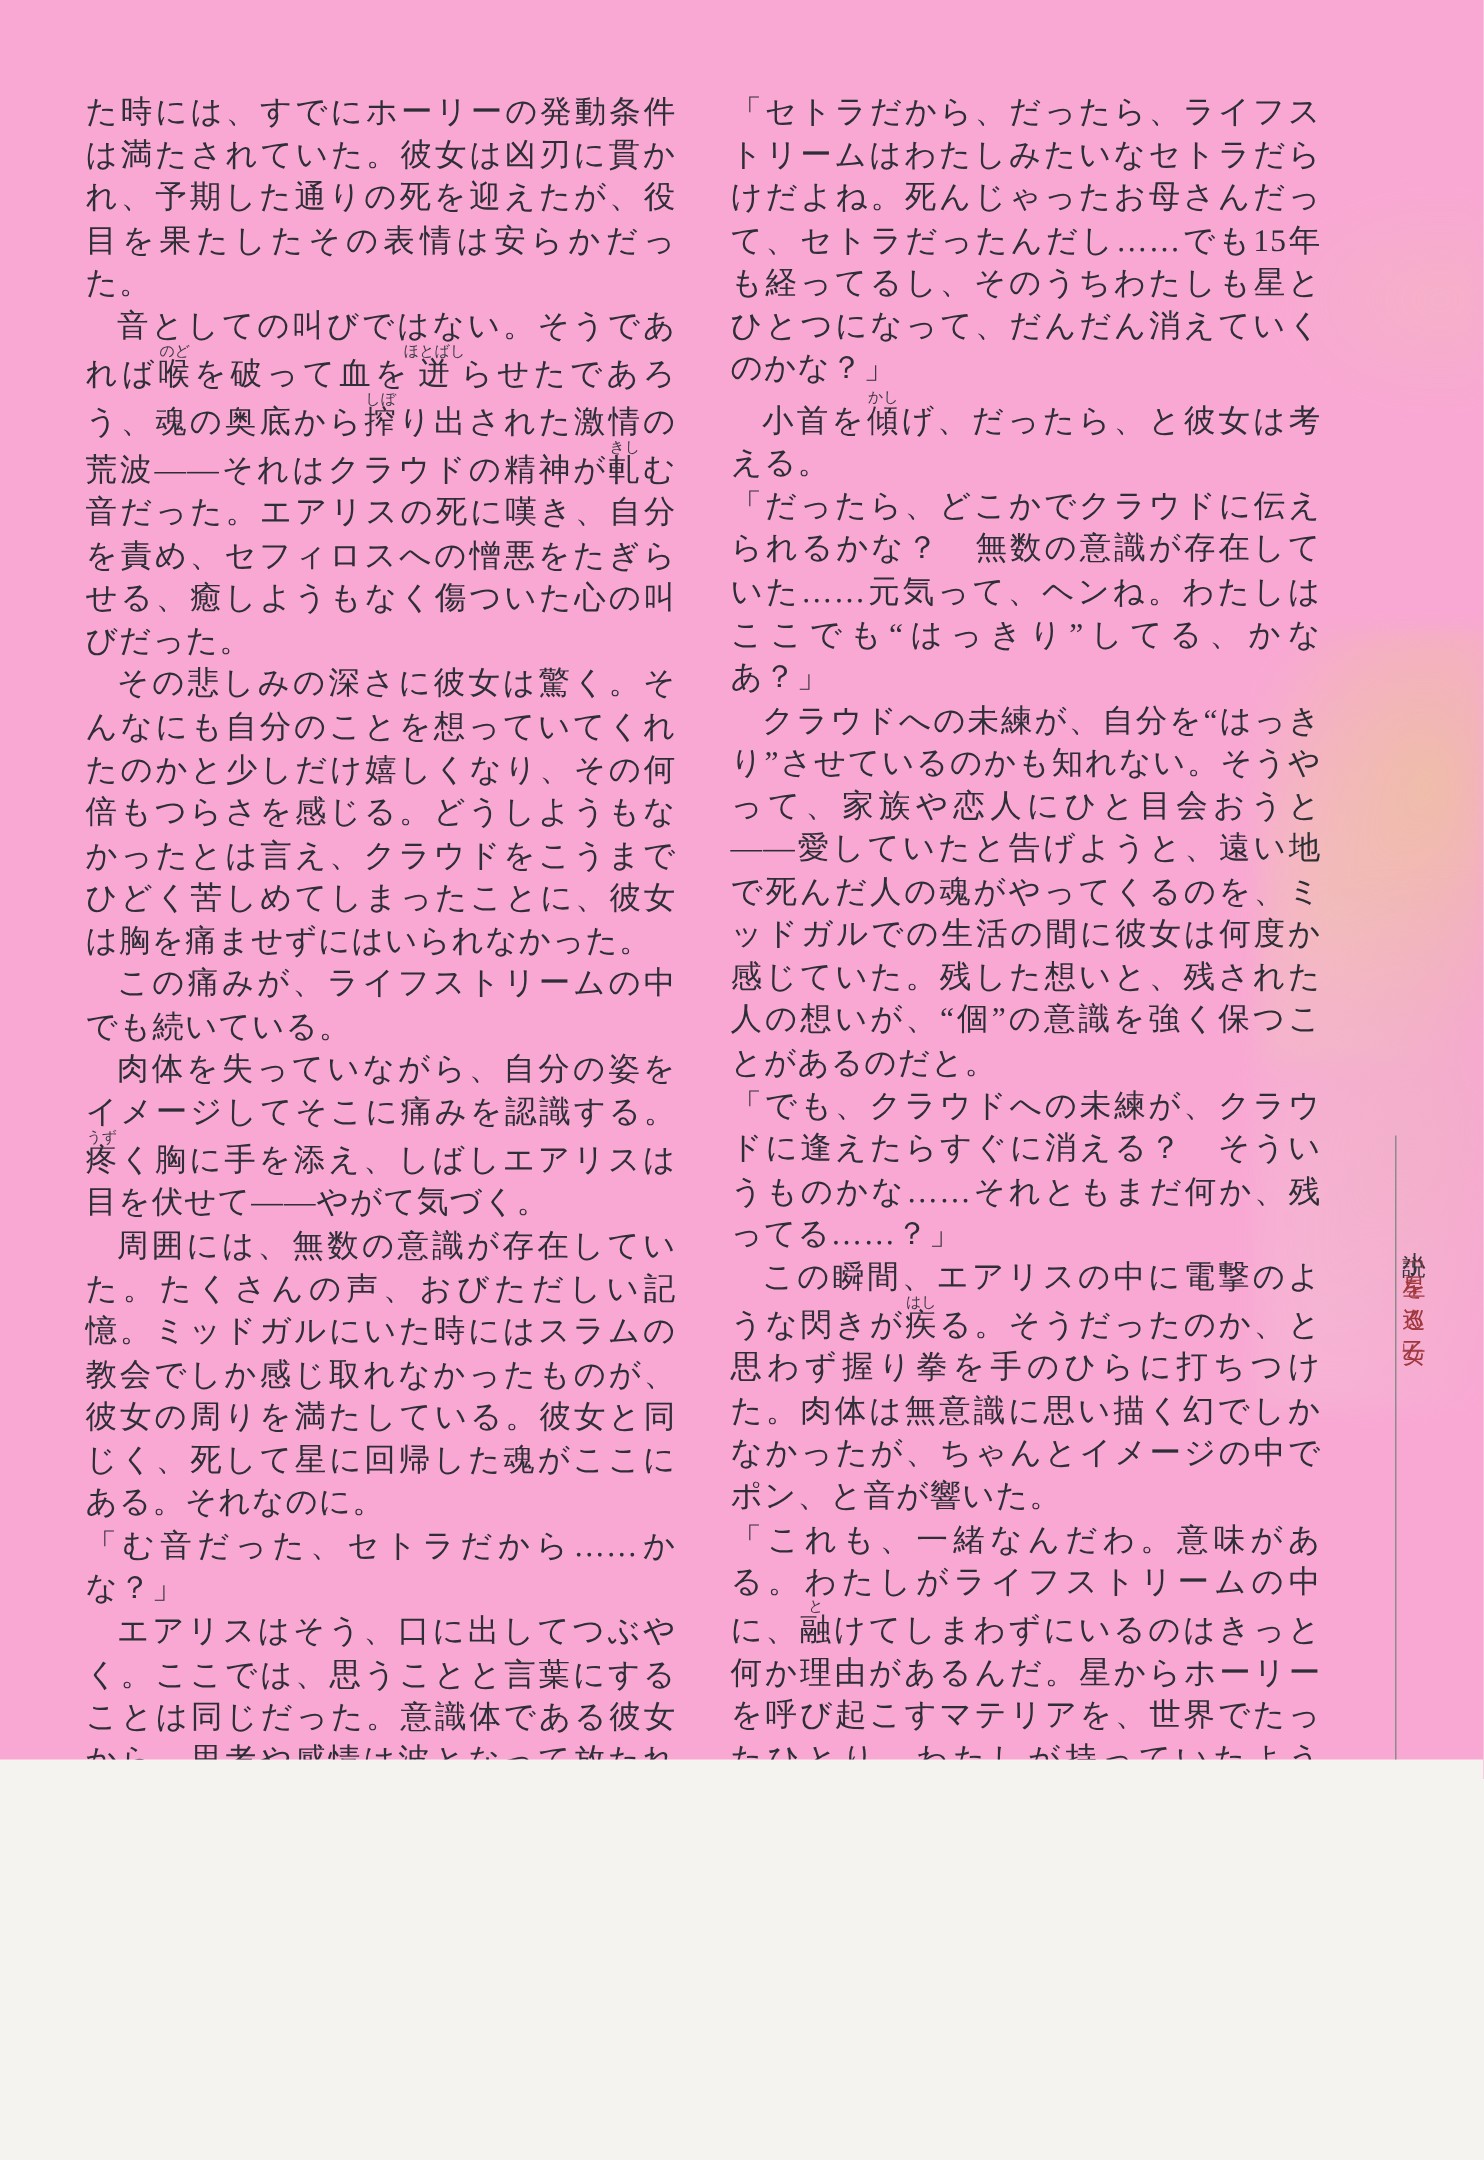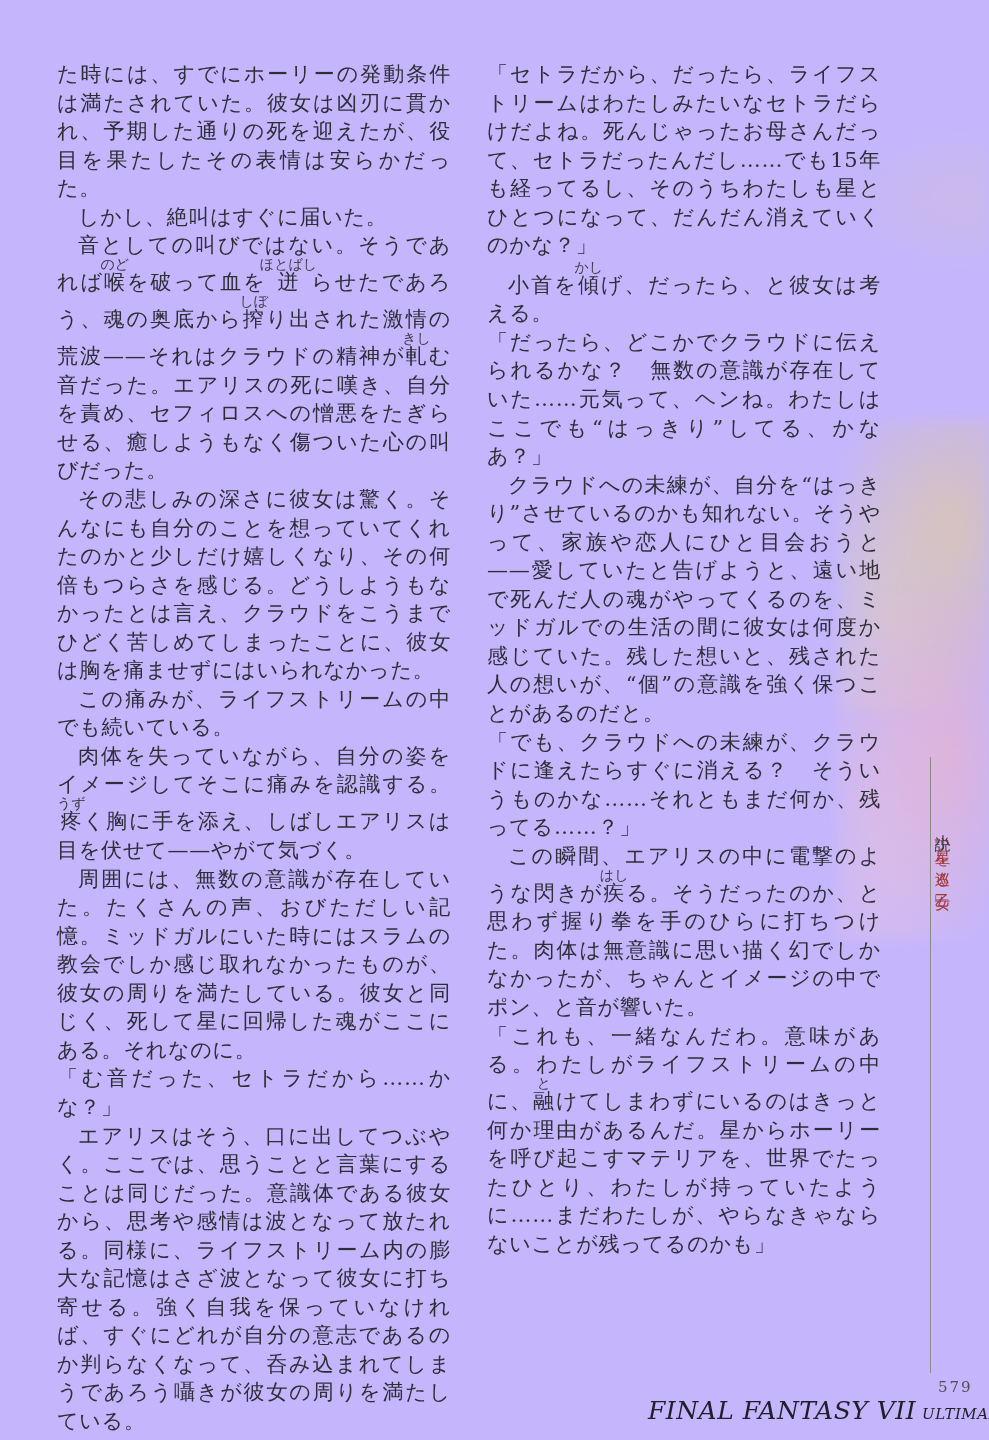--- a/index.html
+++ b/index.html
@@ -2,23 +2,24 @@
 <html lang="ja"><head>
 <meta charset="utf-8">
 <style>
   html,body{margin:0;padding:0;}
   body{
     width:989px;height:1440px;
     background:#f4f3ef;
     font-family:"DejaVu Serif","Liberation Serif",serif;
   }
   .page{
-    position:relative;width:989px;height:1440px;overflow:hidden;
-    background:#c4b5fd;
+    position:relative;width:989px;height:1173px;overflow:hidden;
+    background:#f9a8d4;
     color:#2e2e36;
+    font-family:Liberation Serif, serif;
   }
   
   .flora{position:absolute;pointer-events:none;filter:blur(7px);}
   .flora.yellow-top{
     left:840px;top:120px;width:150px;height:160px;
     background:radial-gradient(ellipse at 80% 50%, rgba(232,214,150,.18), rgba(232,214,150,0) 70%);
   }
   .flora.yellow{
     left:838px;top:420px;width:155px;height:290px;
     background:
@@ -38,21 +39,21 @@
     font-size:21px;line-height:28.55px;letter-spacing:0.8px;
     text-align:justify;text-justify:inter-character;
   }
   .col-left{left:57px;}
   .col-right{left:487px;}
   .col p{margin:0;padding:0;}
   .col p.indent{text-indent:1em;}
   .col p.quote{text-indent:0;}
   .col p.flush{text-indent:0;}
   ruby{ruby-align:center;}
-  ruby rt{font-size:14px;letter-spacing:0;line-height:1;color:#3a3a42;}
+  ruby rt{font-size:10px;letter-spacing:0;line-height:1;color:#3a3a42;}
 
   
   .sidebar-rule{
     position:absolute;left:930px;top:757px;width:1px;height:616px;
     background:#8b8b8b;
   }
   .sidebar-title{
     position:absolute;left:934px;top:822px;
     writing-mode:vertical-rl;text-orientation:mixed;
     font-size:15.5px;letter-spacing:2px;line-height:1;
@@ -77,21 +78,20 @@
 <body>
 
 <div class="page">
 
   <div class="flora yellow-top"></div>
   <div class="flora yellow"></div>
   <div class="flora pink"></div>
 
   <div class="col col-left">
       <p class="flush">た時には、すでにホーリーの発動条件は満たされていた。彼女は凶刃に貫かれ、予期した通りの死を迎えたが、役目を果たしたその表情は安らかだった。</p>
-      <p class="indent">しかし、絶叫はすぐに届いた。</p>
       <p class="indent">音としての叫びではない。そうであれば<ruby>喉<rt>のど</rt></ruby>を破って血を<ruby>迸<rt>ほとばし</rt></ruby>らせたであろう、魂の奥底から<ruby>搾<rt>しぼ</rt></ruby>り出された激情の荒波——それはクラウドの精神が<ruby>軋<rt>きし</rt></ruby>む音だった。エアリスの死に嘆き、自分を責め、セフィロスへの憎悪をたぎらせる、癒しようもなく傷ついた心の叫びだった。</p>
       <p class="indent">その悲しみの深さに彼女は驚く。そんなにも自分のことを想っていてくれたのかと少しだけ嬉しくなり、その何倍もつらさを感じる。どうしようもなかったとは言え、クラウドをこうまでひどく苦しめてしまったことに、彼女は胸を痛ませずにはいられなかった。</p>
       <p class="indent">この痛みが、ライフストリームの中でも続いている。</p>
       <p class="indent">肉体を失っていながら、自分の姿をイメージしてそこに痛みを認識する。<ruby>疼<rt>うず</rt></ruby>く胸に手を添え、しばしエアリスは目を伏せて——やがて気づく。</p>
       <p class="indent">周囲には、無数の意識が存在していた。たくさんの声、おびただしい記憶。ミッドガルにいた時にはスラムの教会でしか感じ取れなかったものが、彼女の周りを満たしている。彼女と同じく、死して星に回帰した魂がここにある。それなのに。</p>
       <p class="quote">「む音だった、セトラだから……かな？」</p>
       <p class="indent">エアリスはそう、口に出してつぶやく。ここでは、思うことと言葉にすることは同じだった。意識体である彼女から、思考や感情は波となって放たれる。同様に、ライフストリーム内の膨大な記憶はさざ波となって彼女に打ち寄せる。強く自我を保っていなければ、すぐにどれが自分の意志であるのか判らなくなって、呑み込まれてしまうであろう囁きが彼女の周りを満たしている。</p>
     </div>
   <div class="col col-right">
       <p class="quote">「セトラだから、だったら、ライフストリームはわたしみたいなセトラだらけだよね。死んじゃったお母さんだって、セトラだったんだし……でも15年も経ってるし、そのうちわたしも星とひとつになって、だんだん消えていくのかな？」</p>

